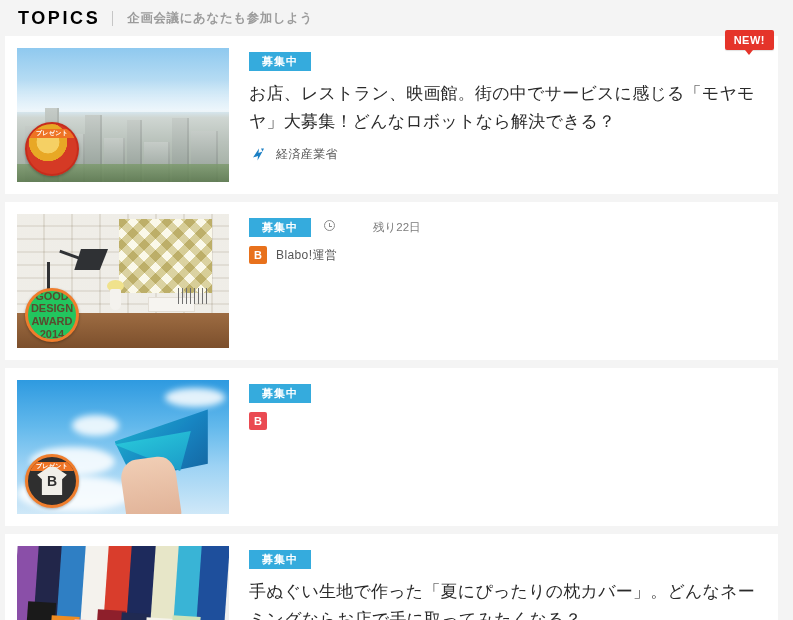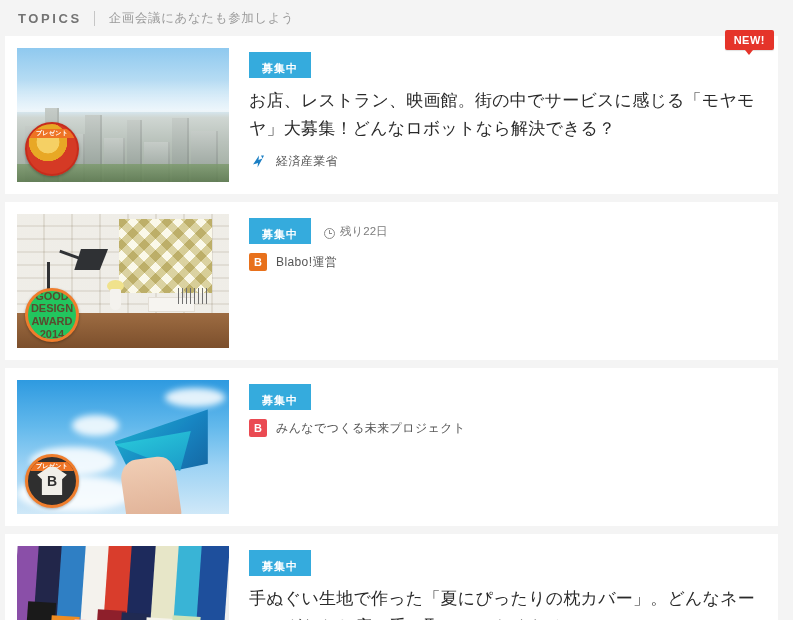--- a/index.html
+++ b/index.html
@@ -19,35 +19,36 @@
 
   
   .topics-header {
     height: 36px;
     display: flex;
     align-items: center;
     padding-left: 18px;
     background: #f4f4f4;
   }
   .topics-label {
-    font-size: 13px;
+    font-size: 18px;
     font-weight: bold;
     letter-spacing: 2.6px;
-    color: #737373;
+    color: #000000;
   }
   .topics-divider {
     width: 1px;
     height: 15px;
     background: #c6c6c6;
     margin: 0 14px 0 12px;
   }
   .topics-sub {
     font-size: 12.5px;
     color: #9b9b9b;
     letter-spacing: 0.6px;
+    font-weight: bold;
   }
 
   
   .card-list {
     width: 773px;
     margin-left: 5px;
   }
 
   .topic-card {
     position: relative;
@@ -260,30 +261,31 @@
     margin-bottom: 9px;
   }
 
   .status-badge {
     display:inline-block;
     background: #35abdd;
     color:#fff;
     font-size:11px;
     font-weight:bold;
     letter-spacing:1px;
-    padding: 10px 13px 4px 13px;
+    padding: 3px 13px 4px 13px;
     line-height:1.1;
   }
 
   .deadline {
     display:flex;
-    align-items:flex-end;
+    align-items:flex-start;
     margin-left: 13px;
     font-size: 11.5px;
     color: #7c7c7c;
+    gap: 33px;
   }
   .clock-icon {
     width: 11px; height: 11px;
     border: 1.4px solid #8a8a8a;
     border-radius: 50%;
     margin-right: 5px;
     position: relative;
     flex: 0 0 auto;
   }
   .clock-icon::before {
@@ -423,21 +425,20 @@
         <div class="tee">B</div>
       </div>
     </div>
 
     <div class="card-body">
       <div class="meta-row">
         <span class="status-badge">募集中</span>
       </div>
       <div class="author-row">
         <span class="author-icon red">B</span>
-        <span class="author-name">みんなでつくる未来プロジェクト</span>
       </div>
     </div>
   </div>
 
   <div class="topic-card">
     <div class="thumb thumb-fabric">
       <div class="strip" style="left:-2%;  background:#8a4fa8;"></div>
       <div class="strip" style="left:8%;   background:#22264a;"></div>
       <div class="strip" style="left:19%;  background:#2f7fc4;"></div>
       <div class="strip" style="left:30%;  background:#f4f2ed;"></div>

